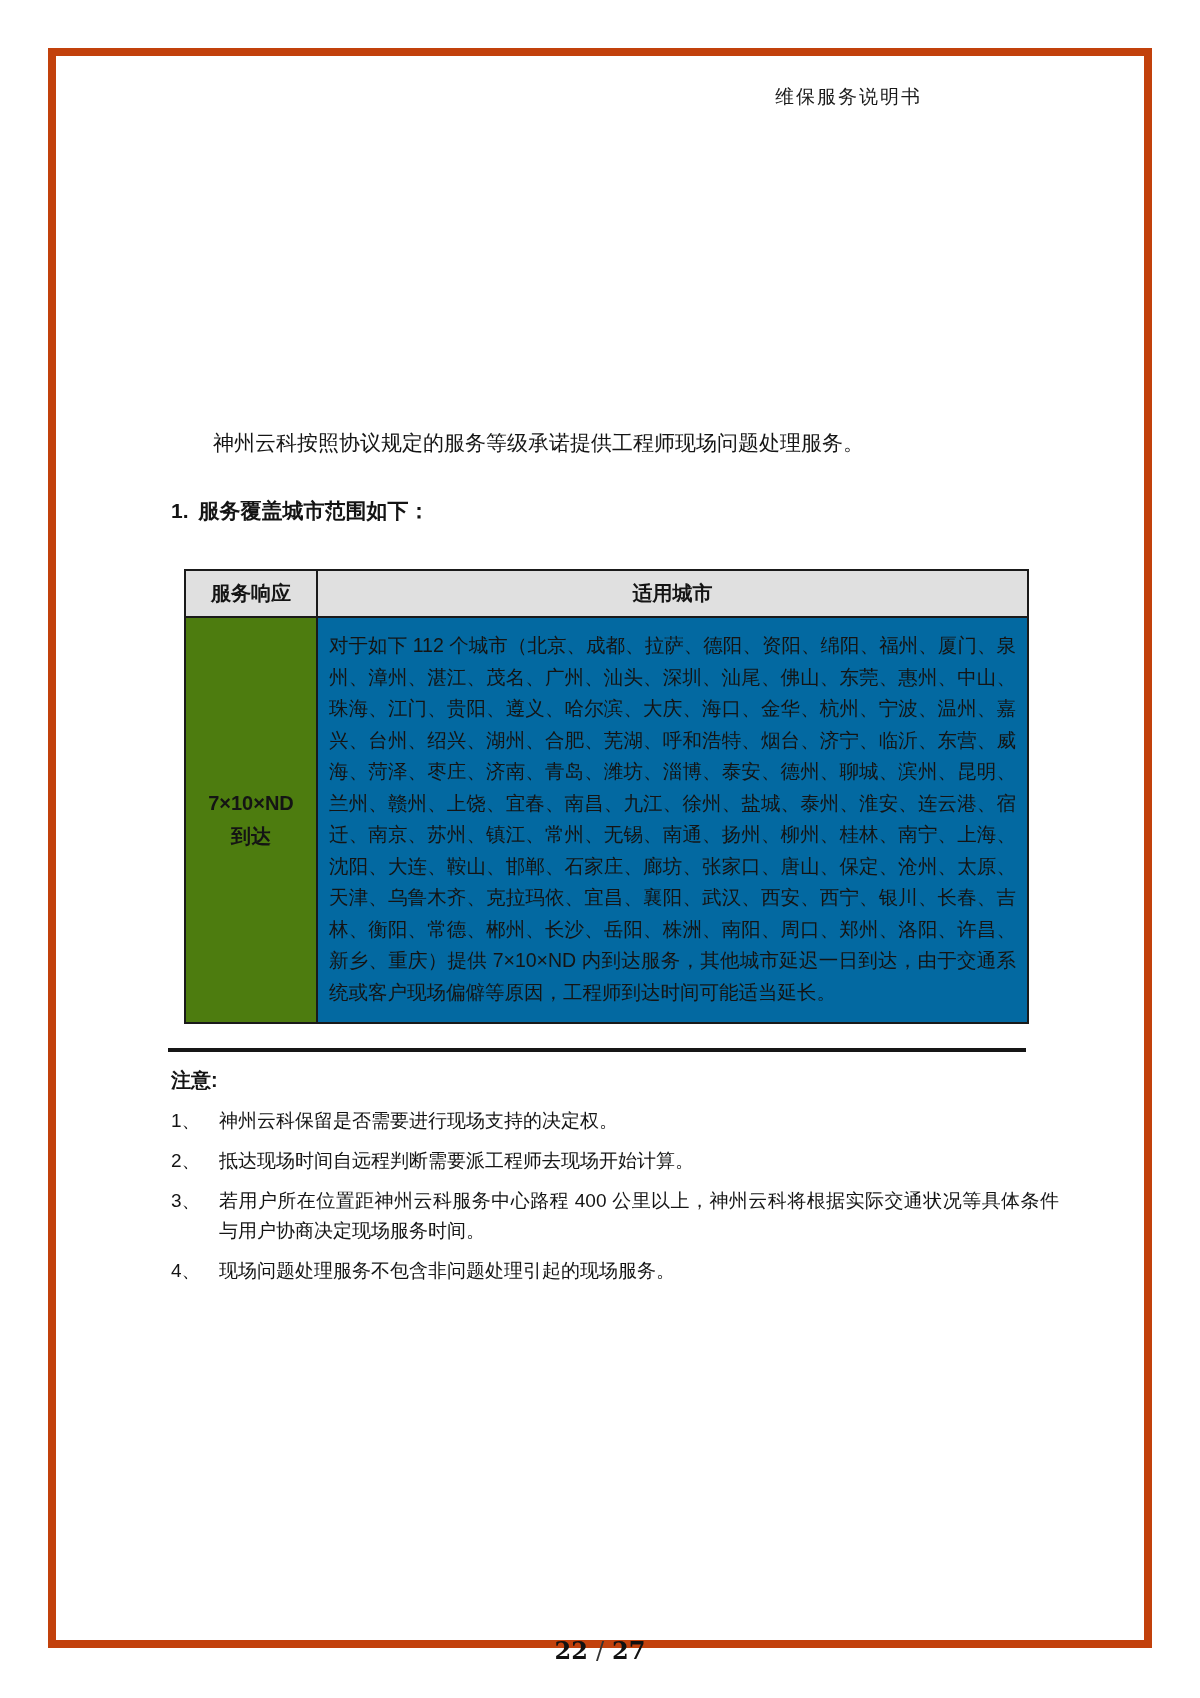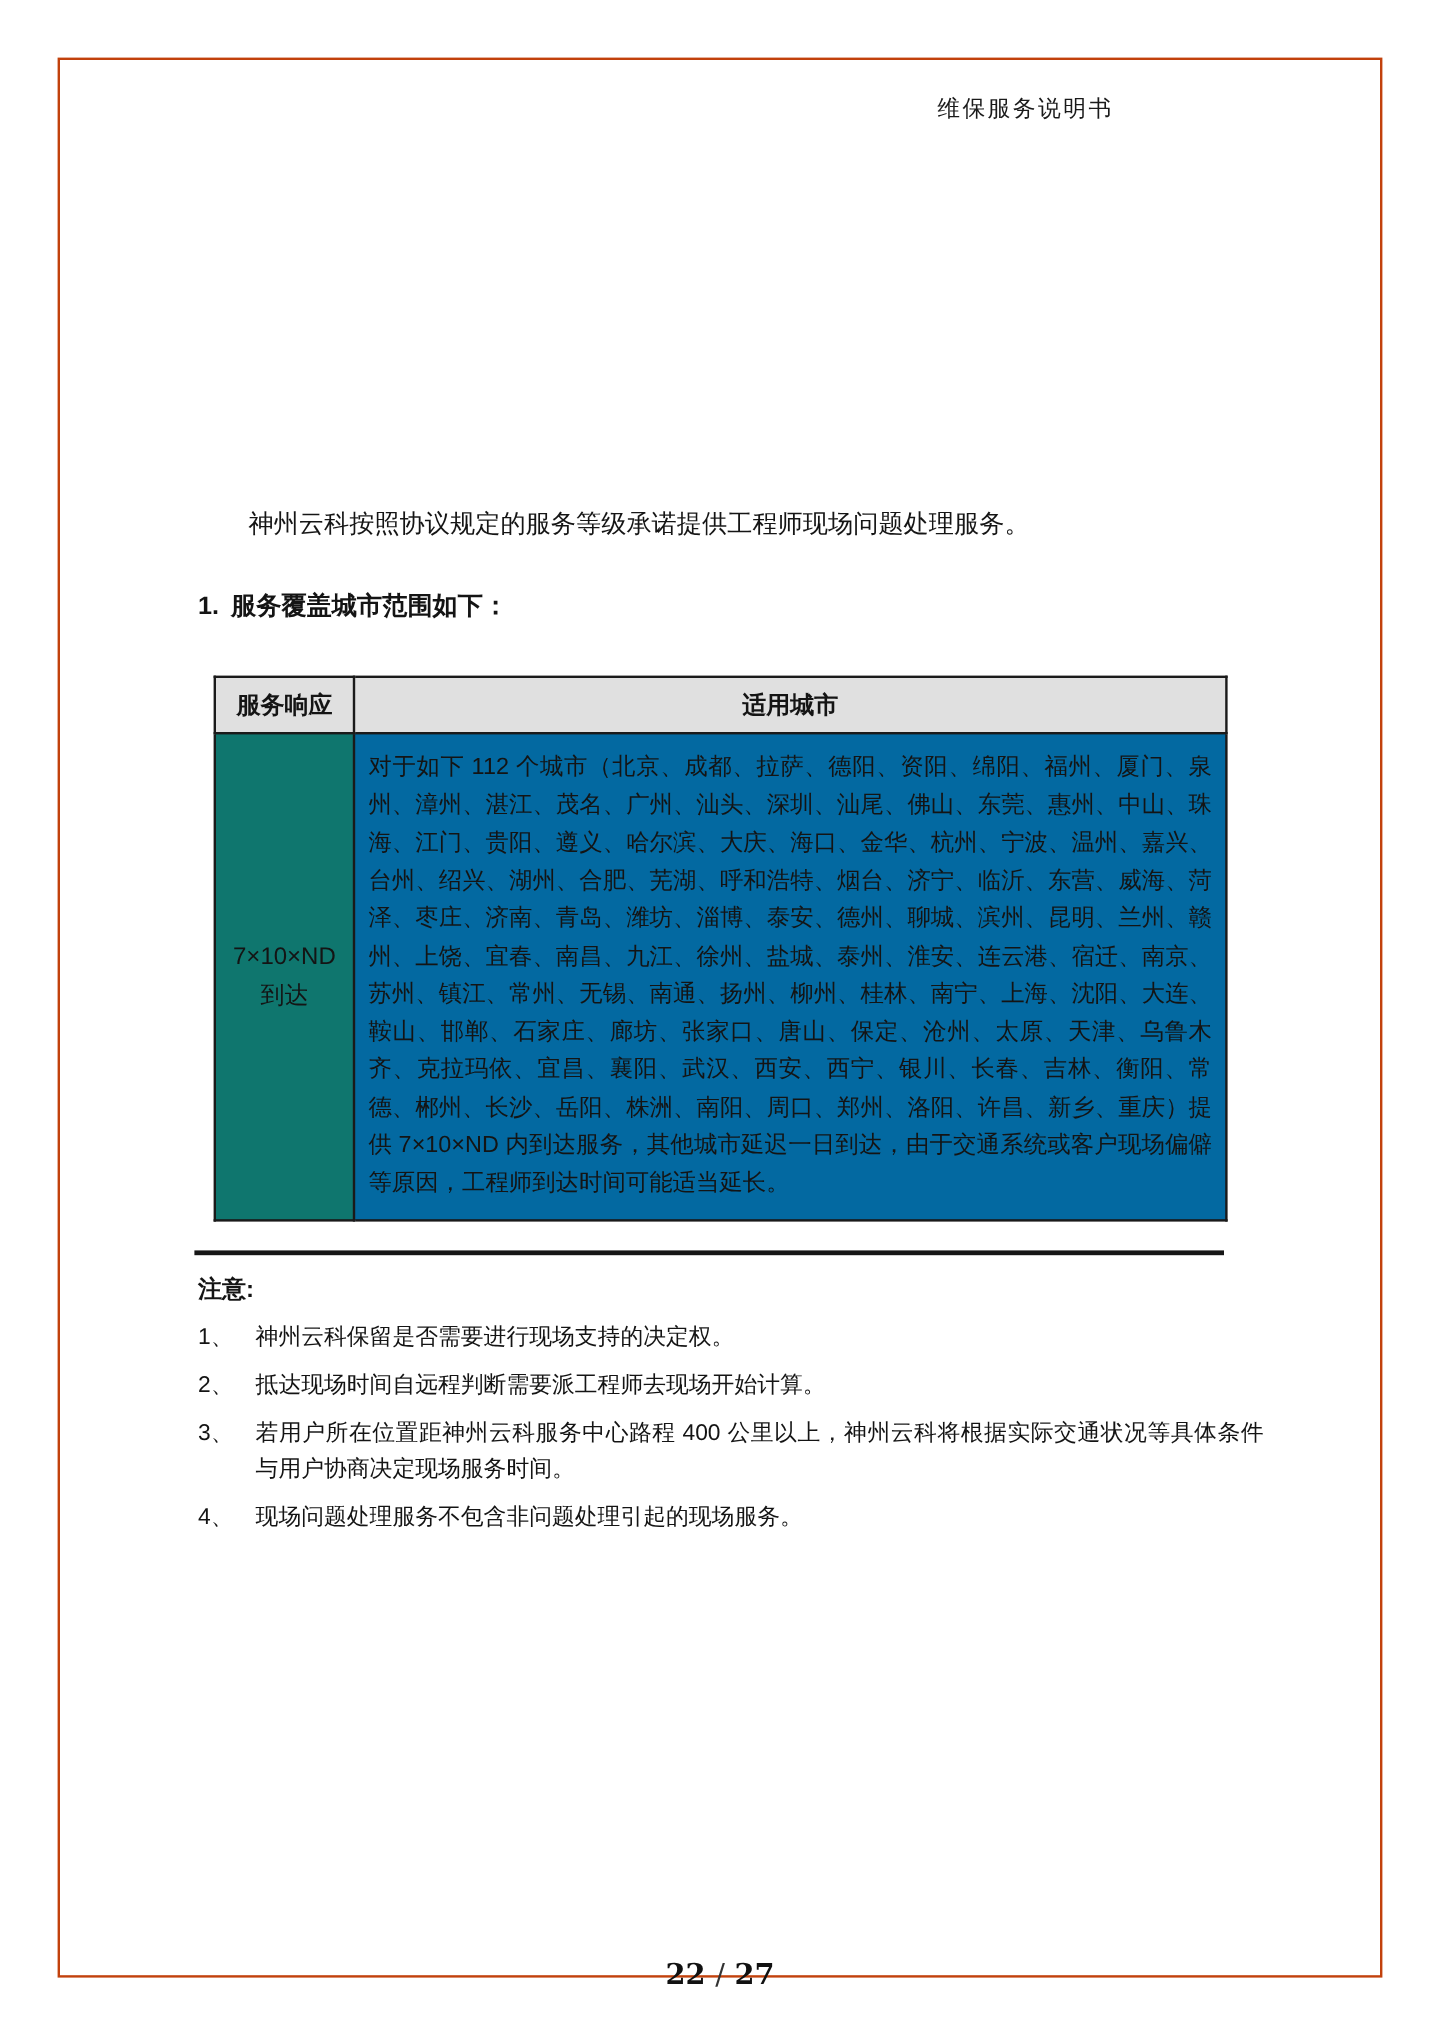--- a/index.html
+++ b/index.html
@@ -6,21 +6,21 @@
   html, body { width: 1200px; height: 1698px; background: #ffffff; }
   body {
     position: relative;
     font-family: "Liberation Sans", sans-serif;
     color: #141414;
   }
   .page {
     position: absolute;
     left: 48px; top: 48px;
     width: 1104px; height: 1600px;
-    border: 2px solid #c2410c;
+    border: 8px solid #c2410c;
     background: #ffffff;
   }
   .doc-header {
     position: absolute;
     top: 28px; right: 222px;
     font-family: "DejaVu Serif", serif;
     font-size: 19px;
     letter-spacing: 2px;
     color: #1a1a1a;
   }
@@ -63,27 +63,28 @@
     border: 2px solid #1a1a1a;
   }
   table.city-table th {
     background: #e0e0e0;
     height: 47px;
     font-size: 20px;
     font-weight: 700;
     text-align: center;
     vertical-align: middle;
   }
-  th.col-response, td.cell-response { width: 116px; }
+  th.col-response, td.cell-response { width: 132px; }
   td.cell-response {
     text-align: center;
     vertical-align: middle;
     font-size: 20px;
     line-height: 33px;
-    background: #0f766e;
+    background: #4d7c0f;
+    font-weight: bold;
   }
   td.cell-cities {
     padding: 12px 11px 14px 11px;
     font-size: 19.5px;
     line-height: 31.5px;
     text-align: justify;
     vertical-align: top;
     background: #0369a1;
     margin-top: 36px;
   }

